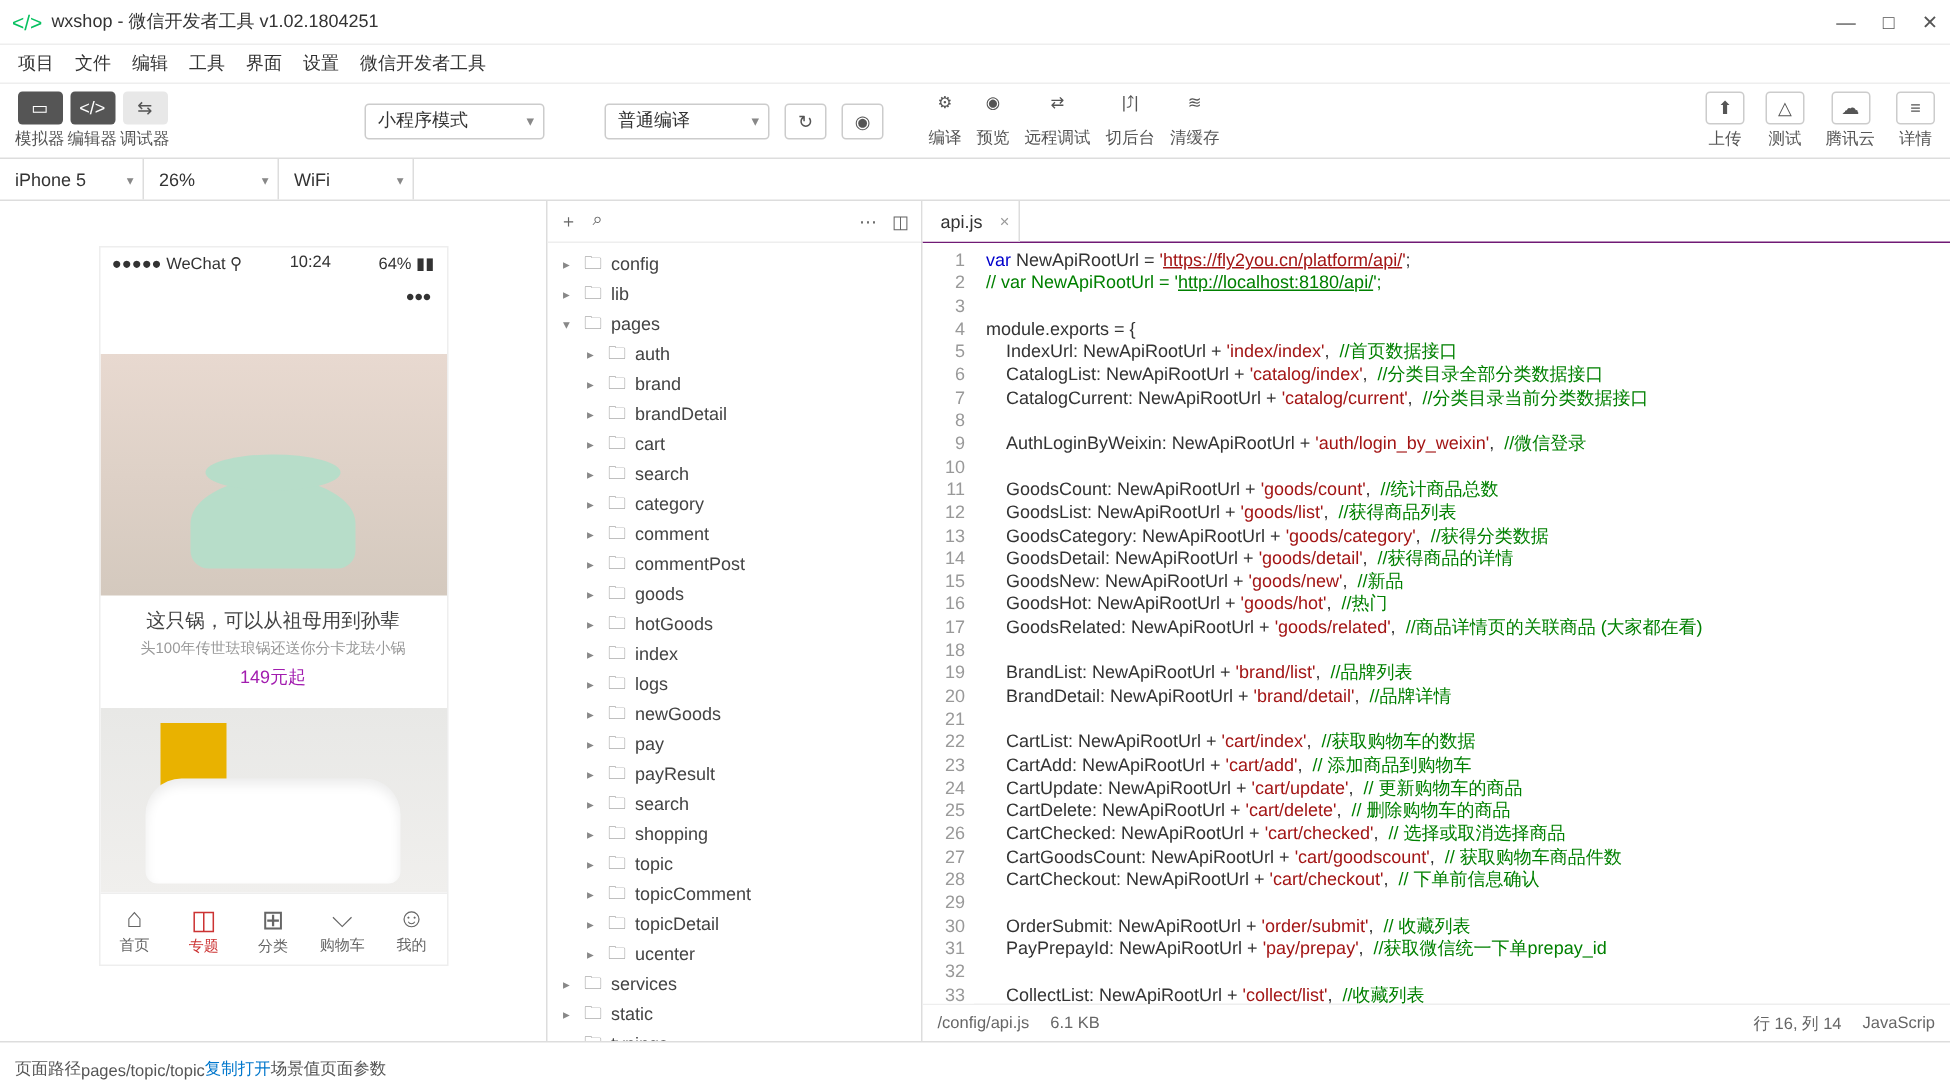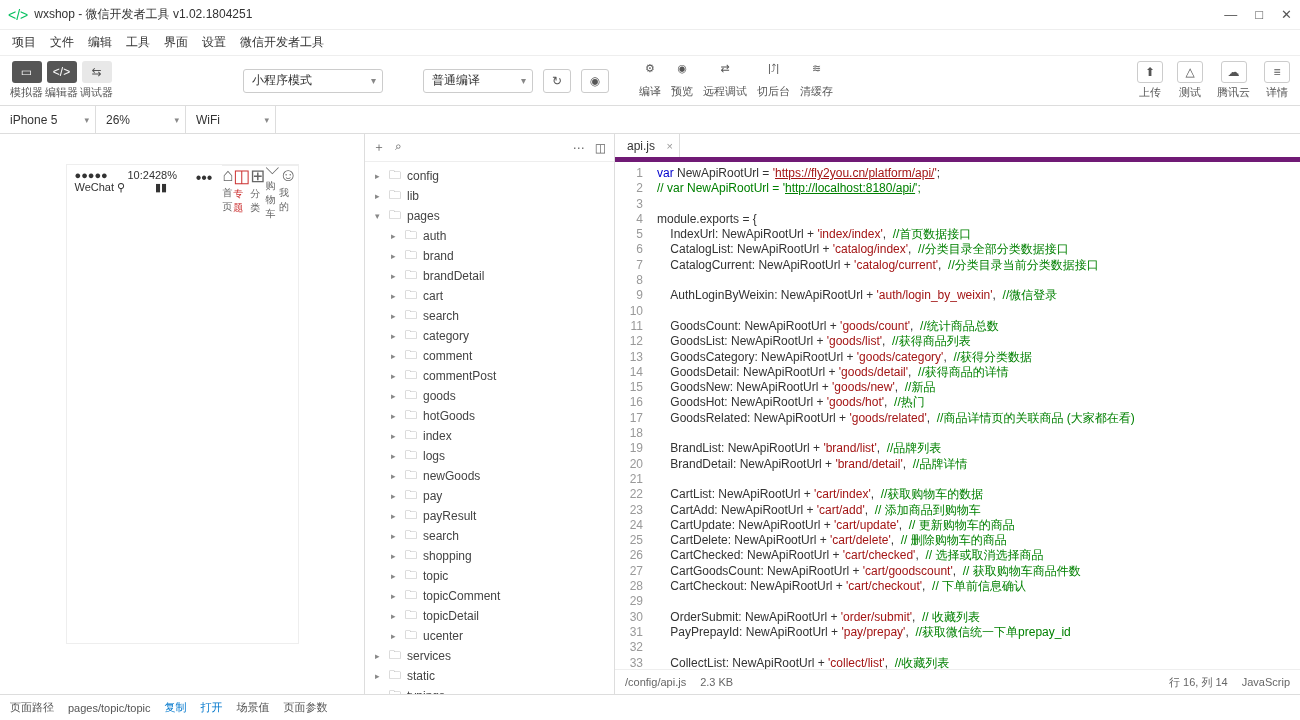--- a/index.html
+++ b/index.html
@@ -18,21 +18,21 @@
 .select::after { content: "▾"; position: absolute; right: 6px; color: #888; font-size: 10px; }
 .icbtn { width: 28px; height: 24px; border: 1px solid #ccc; border-radius: 3px; display: flex; align-items: center; justify-content: center; color: #555; }
 .tlabel { font-size: 11px; color: #555; text-align: center; margin-top: 2px; }
 .tright { margin-left: auto; display: flex; gap: 14px; }
 .tright .tool-btn .ic { background: none; color: #555; border: 1px solid #ccc; width: 26px; height: 22px; }
 .subbar { height: 28px; display: flex; align-items: center; border-bottom: 1px solid #ddd; text-align: right; }
 .subbar .sel { border-right: 1px solid #ddd; height: 100%; display: flex; align-items: center; padding: 0 18px 0 10px; position: relative; font-size: 12px; }
 .subbar .sel::after { content: "▾"; position: absolute; right: 6px; color: #888; font-size: 9px; }
 .main { display: flex; height: 560px; }
 .simulator { width: 365px; border-right: 1px solid #ddd; display: flex; flex-direction: column; align-items: center; padding-top: 30px; }
-.phone { width: 233px; height: 480px; background: #fff; border: 1px solid #eee; display: flex; flex-direction: row; }
+.phone { width: 233px; height: 480px; background: #fff; border: 1px solid #eee; display: flex; flex-direction: column; }
 .phone-status { display: flex; justify-content: space-between; padding: 4px 8px; font-size: 11px; }
 .phone-nav { display: flex; justify-content: flex-end; padding: 4px 10px; font-size: 16px; }
 .phone-content { flex: 1; overflow: hidden; display: flex; flex-direction: column; margin-top: 24px; }
 .banner1 { height: 170px; background: linear-gradient(#e8d9d0, #d4c9be); position: relative; }
 .pot { position: absolute; left: 50%; bottom: 18px; transform: translateX(-50%); width: 110px; height: 60px; background: #b7ddc9; border-radius: 50% 50% 12px 12px; }
 .pot::before { content: ""; position: absolute; top: -16px; left: 10px; width: 90px; height: 24px; background: #b7ddc9; border-radius: 50%; }
 .caption { text-align: center; padding: 8px 6px; }
 .caption .t1 { font-size: 13px; color: #444; }
 .caption .t2 { font-size: 10px; color: #999; margin-top: 2px; }
 .caption .price { font-size: 12px; color: #a21caf; margin-top: 4px; }
@@ -46,31 +46,31 @@
 .explorer { width: 250px; border-right: 1px solid #ddd; display: flex; flex-direction: column; }
 .exp-top { height: 28px; display: flex; align-items: center; justify-content: space-between; padding: 0 8px; border-bottom: 1px solid #eee; color: #666; }
 .exp-top .l, .exp-top .r { display: flex; gap: 10px; }
 .tree { flex: 1; overflow-y: auto; padding: 4px 0; }
 .node { display: flex; align-items: center; height: 20px; padding-left: 10px; gap: 4px; font-size: 12px; color: #444; }
 .node .arr { width: 10px; color: #888; font-size: 9px; }
 .node .fic { color: #888; font-size: 12px; width: 14px; }
 .node.d1 { padding-left: 10px; }
 .node.d2 { padding-left: 26px; }
 .editor { flex: 1; display: flex; flex-direction: column; overflow: hidden; }
-.tabs { height: 28px; border-bottom: 5px solid #701a75; display: flex; align-items: stretch; text-align: center; }
+.tabs { height: 28px; border-bottom: 1px solid #701a75; display: flex; align-items: stretch; text-align: center; }
 .tab { padding: 0 24px 0 12px; display: flex; align-items: center; border-right: 1px solid #ddd; font-size: 12px; position: relative; background: #fff; }
 .tab .x { position: absolute; right: 6px; color: #999; font-size: 11px; }
 .code { flex: 1; display: flex; overflow: auto; font-family: Consolas, monospace; font-size: 12px; line-height: 15.3px; }
 .gutter { width: 34px; text-align: right; color: #999; padding: 4px 6px 4px 0; background: #fff; }
 .lines { padding: 4px 8px; white-space: pre; }
 .kw { color: #0000cc; }
 .str { color: #a31515; }
 .url { color: #a31515; text-decoration: underline; }
 .cm { color: #008000; }
-.statusbar { height: 26px; border-top: 1px solid #ddd; display: flex; align-items: center; font-size: 11px; color: #555; padding: 0 10px; gap: 14px; }
+.statusbar { height: 26px; border-top: 1px solid #ddd; display: flex; align-items: flex-end; font-size: 11px; color: #555; padding: 0 10px; gap: 0; }
 .editor-status { height: 22px; border-top: 1px solid #eee; display: flex; align-items: center; padding: 12px 10px; font-size: 11px; color: #666; gap: 14px; }
 </style>
 </head>
 <body>
 
 <div class="titlebar">
   <span class="logo">&lt;/&gt;</span>
   <span>wxshop - 微信开发者工具 v1.02.1804251</span>
   <div class="wincontrols">
     <span>—</span>
@@ -98,21 +98,21 @@
     <div class="tool-btn">
         <div class="ic">&lt;/&gt;</div>
         <span>编辑器</span>
       </div>
     <div class="tool-btn">
         <div class="ic light">⇆</div>
         <span>调试器</span>
       </div>
   </div>
   <div class="tcenter">
-    <div class="select" style="width:140px">
+    <div class="select" style="width:120px">
         <span>小程序模式</span>
       </div>
     <div style="width:20px"></div>
     <div class="select" style="width:110px">
         <span>普通编译</span>
       </div>
     <div class="icbtn">↻</div>
     <div class="icbtn">◉</div>
     <div style="width:10px"></div>
     <div class="tool-btn">
@@ -167,21 +167,21 @@
       <span>WiFi</span>
     </div>
 </div>
 
 <div class="main">
   <div class="simulator">
     <div class="phone">
       <div class="phone-status">
         <span>●●●●● WeChat ⚲</span>
         <span>10:24</span>
-        <span>28% ▮▮</span>
+        <span>64% ▮▮</span>
       </div>
       <div class="phone-nav">
           <span>•••</span>
         </div>
       <div class="phone-content">
         <div class="banner1">
             <div class="pot"></div>
           </div>
         <div class="caption">
           <div class="t1">这只锅，可以从祖母用到孙辈</div>
@@ -411,21 +411,21 @@
 
     CollectList: NewApiRootUrl + <span class="str">'collect/list'</span>,  <span class="cm">//收藏列表</span>
     CollectAddOrDelete: NewApiRootUrl + <span class="str">'collect/addordelete'</span>,  <span class="cm">//添加或取消收藏</span>
 
     CommentList: NewApiRootUrl + ,  
     CommentCount: NewApiRootUrl + ,  
 </div>
     </div>
     <div class="editor-status">
       <span>/config/api.js</span>
-      <span>2.3 KB</span>
+      <span>6.1 KB</span>
       <span style="margin-left:auto">行 16, 列 14</span>
       <span>JavaScrip</span>
     </div>
   </div>
 </div>
 
 <div class="statusbar">
   <span>页面路径</span>
   <span>pages/topic/topic</span>
   <span style="color:#07c">复制</span>

